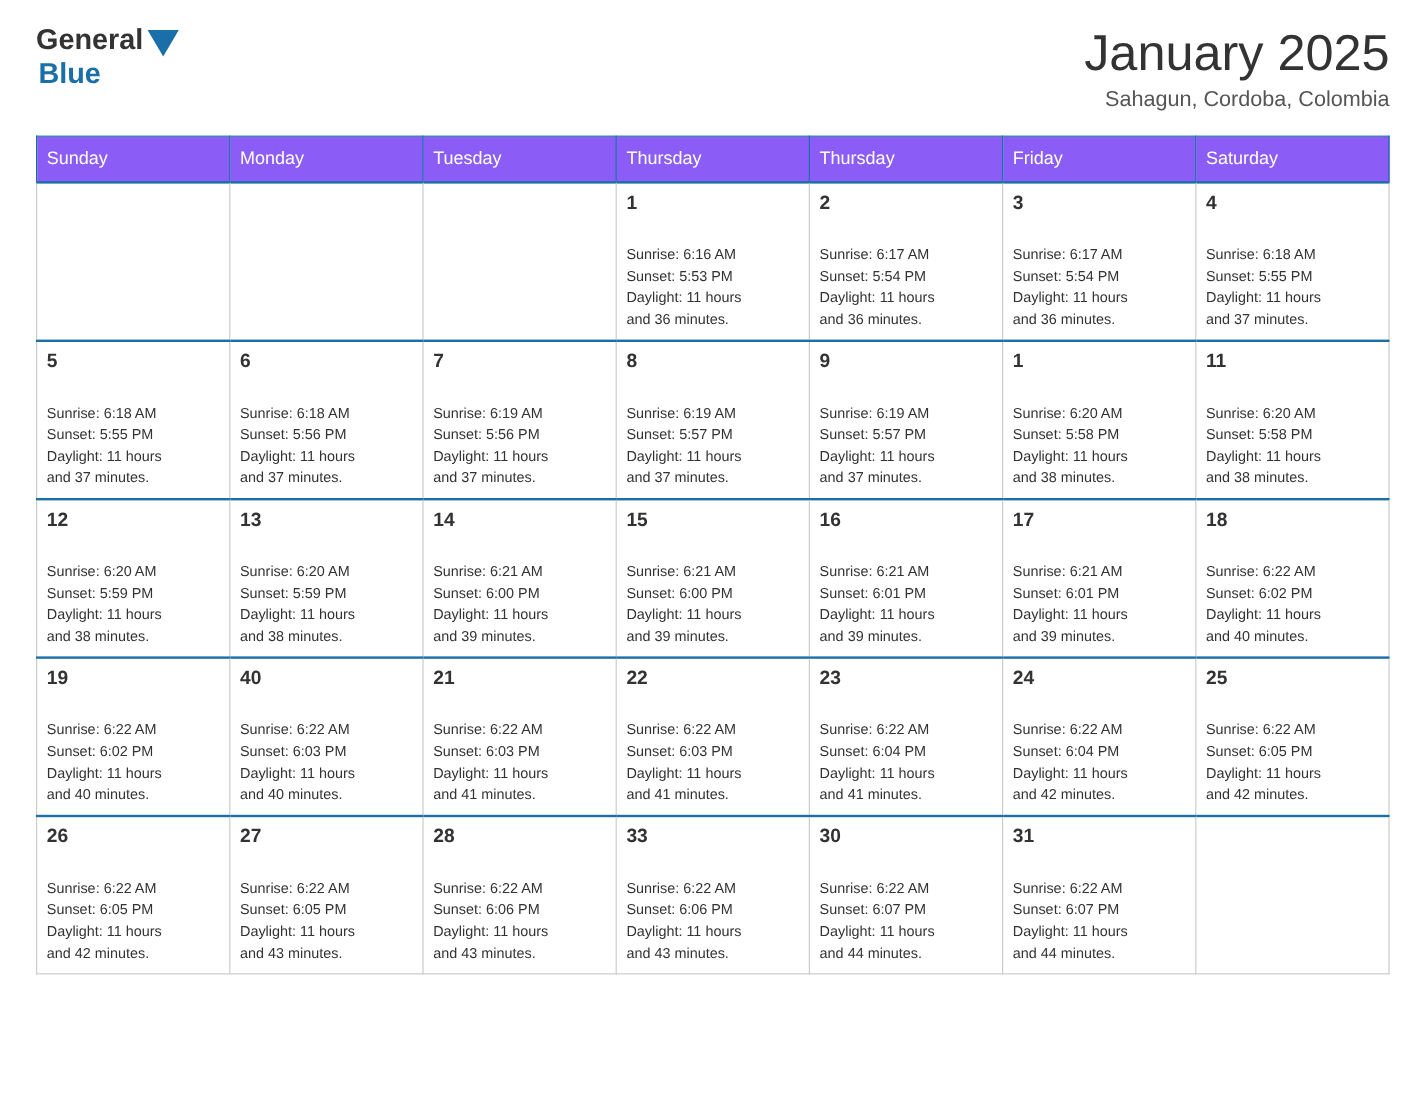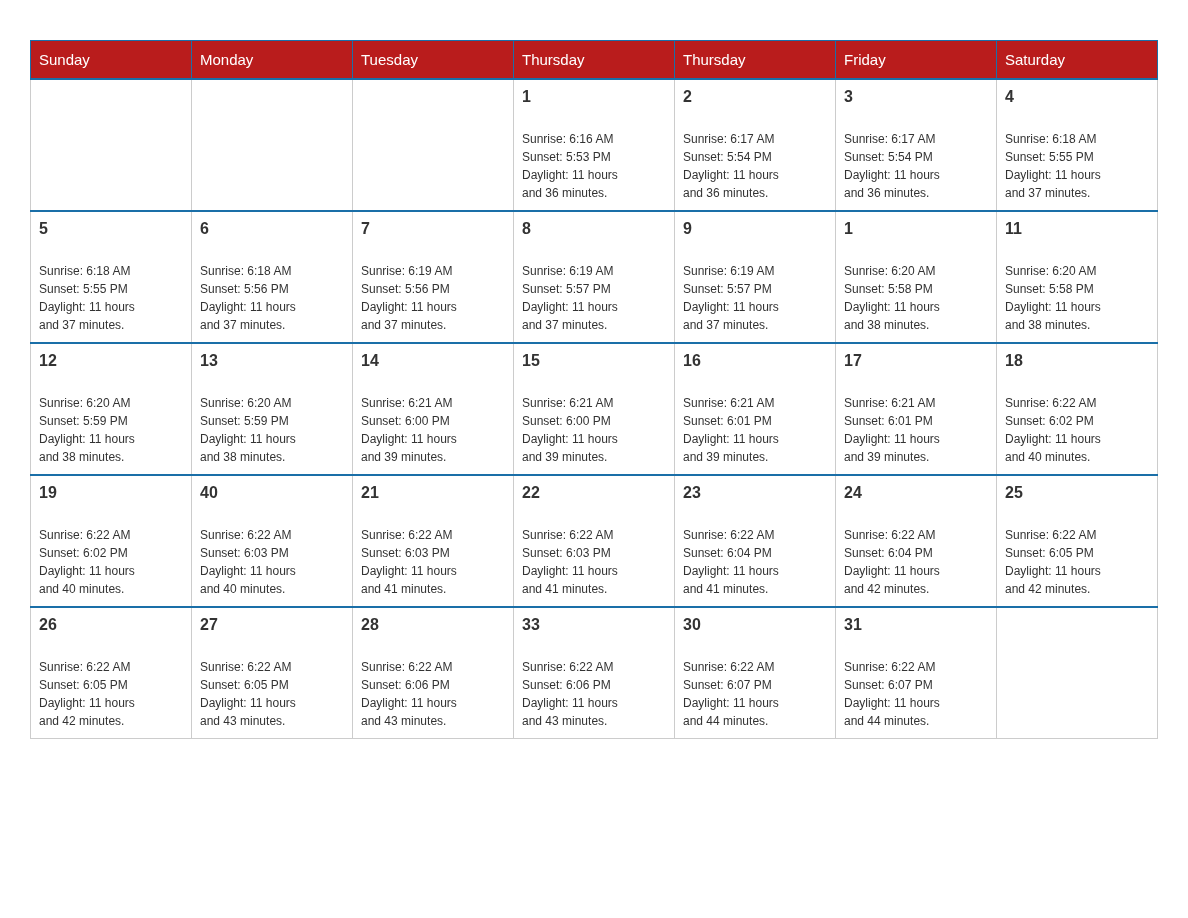--- a/index.html
+++ b/index.html
@@ -28,21 +28,21 @@
       font-size: 18px;
       color: #555;
       margin-top: 4px;
     }
     .calendar {
       width: 100%;
       border-collapse: collapse;
       border: 1px solid #ccc;
     }
     .calendar th {
-      background-color: #b91c1c;
+      background-color: #8b5cf6;
       color: #fff;
       padding: 10px 8px;
       text-align: left;
       font-size: 15px;
       font-weight: normal;
       border: 1px solid #1a6fa8;
     }
     .calendar td {
       vertical-align: top;
       padding: 8px;
@@ -80,20 +80,33 @@
     }
     .logo-row2 {
       display: flex;
       align-items: center;
     }
   </style>
 </head>
 <body>
 
 <div class="header">
+  <div class="logo-wrapper">
+    <div class="logo-row1">
+      <span style="font-size:24px;font-weight:bold;color:#333;">General</span>
+      <span style="display:inline-block;width:0;height:0;border-left:13px solid transparent;border-right:13px solid transparent;border-top:22px solid #1a6fa8;margin-left:4px;margin-top:4px;"></span>
+    </div>
+    <div class="logo-row2">
+      <span style="font-size:24px;font-weight:bold;color:#1a6fa8;margin-left:2px;">Blue</span>
+    </div>
+  </div>
+  <div class="title-section">
+    <div class="month-title">January 2025</div>
+    <div class="location">Sahagun, Cordoba, Colombia</div>
+  </div>
 </div>
 
 <table class="calendar">
   <thead>
     <tr>
     <th>Sunday</th>
         <th>Monday</th>
         <th>Tuesday</th>
         <th>Thursday</th>
         <th>Thursday</th>

